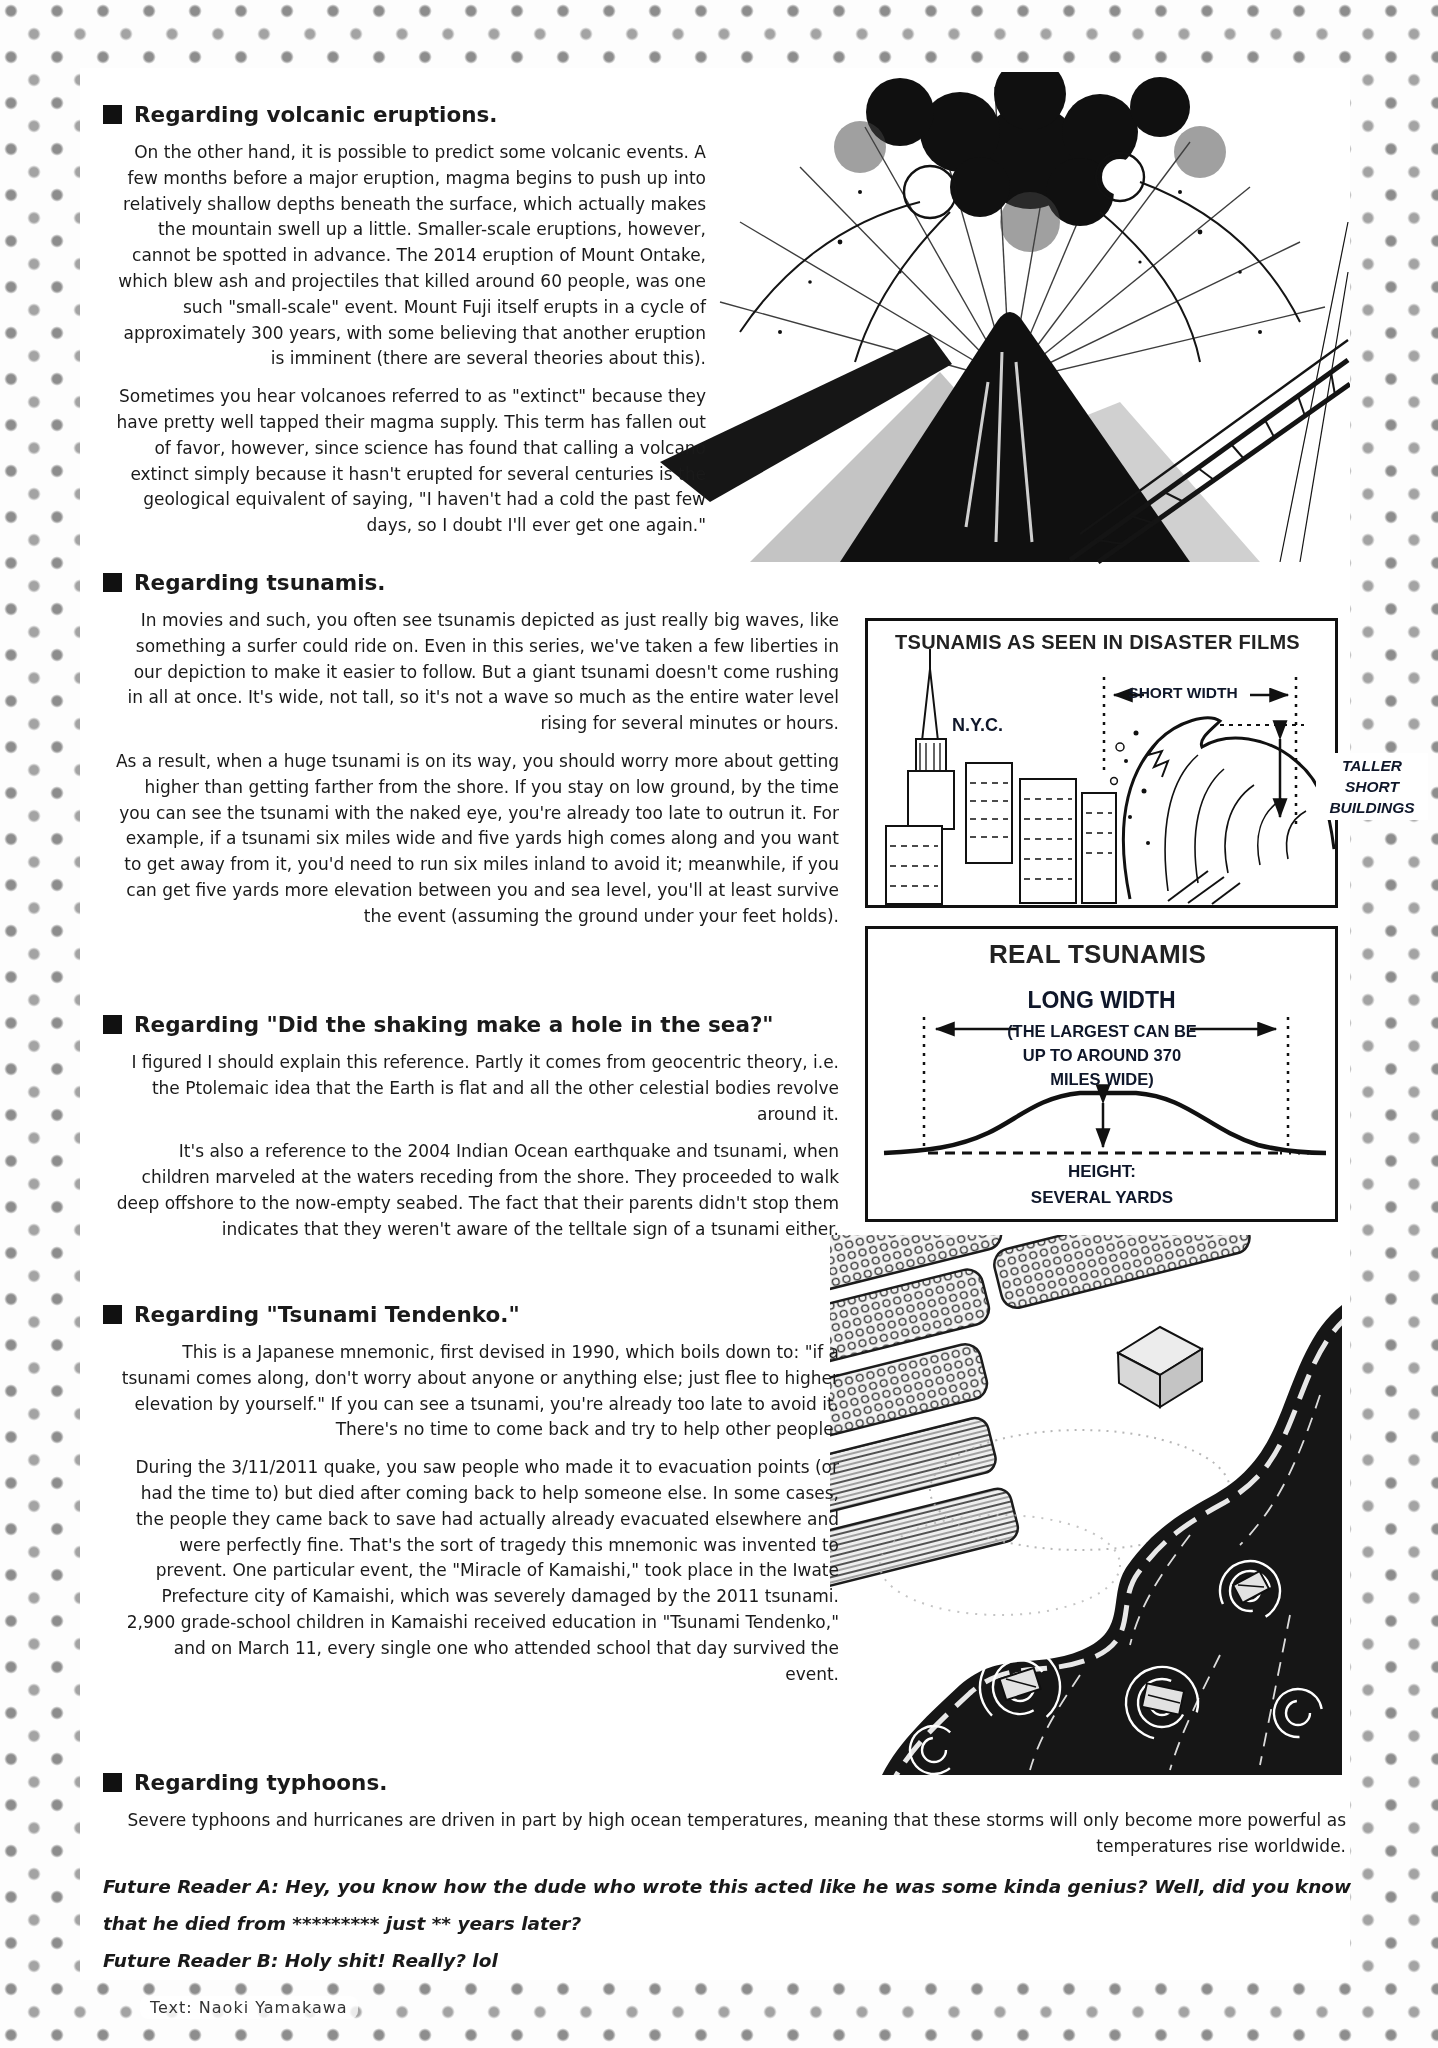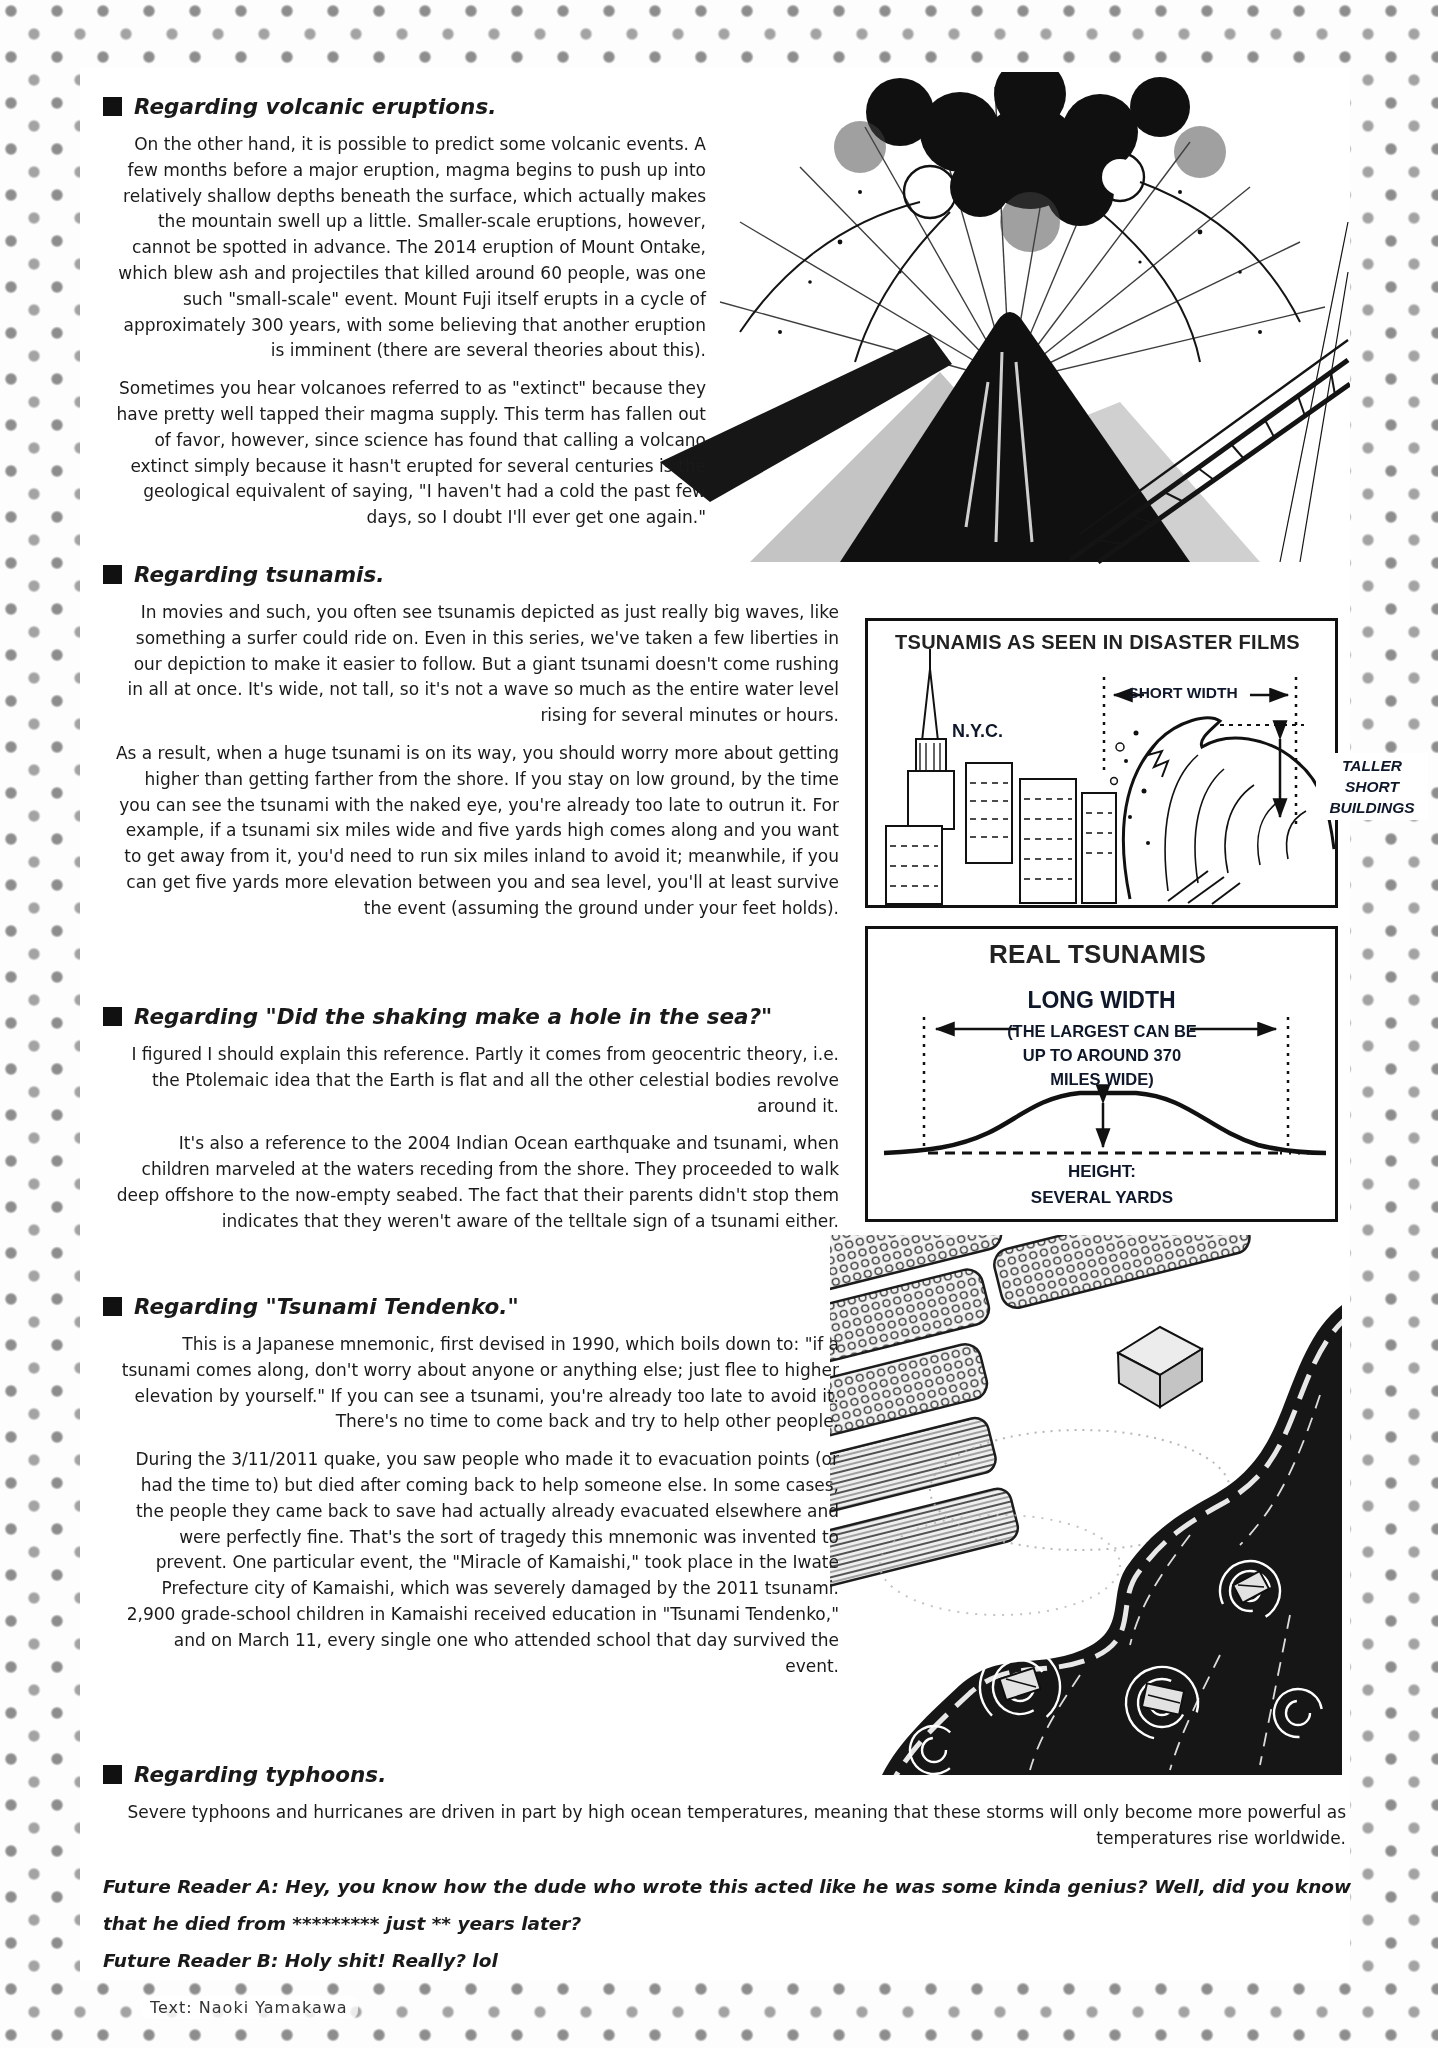--- a/index.html
+++ b/index.html
@@ -7,21 +7,21 @@
     position:relative; width:1438px; height:2048px; overflow:hidden;
     background-color:#fdfdfd;
     background-image:
       radial-gradient(circle at 11px 11px, #8d8d8d 4.2px, #c6c6c6 5.6px, rgba(0,0,0,0) 6.8px),
       radial-gradient(circle at 34px 34px, #a3a3a3 4.2px, #d4d4d4 5.6px, rgba(0,0,0,0) 6.8px);
     background-size:46px 46px;
     font-family:"DejaVu Sans",sans-serif; color:#1a1a1a;
   }
   .panel{position:absolute; left:80px; top:68px; width:1270px; height:1912px; background:#fff;}
   .sec{position:absolute;}
-  .sec-title{font-weight:bold; font-style:italic; font-size:21.5px; line-height:26px; margin:0 0 5px 0; white-space:nowrap;}
+  .sec-title{font-weight:bold; font-size:21.5px; line-height:26px; margin:8px 0 5px 0; white-space:nowrap;}
   .sq{display:inline-block; width:19px; height:19px; background:#111; margin-right:12px; vertical-align:-2px;}
   .body-text p{margin:12px; font-size:17px; line-height:25.8px; text-align:right;}
   .illus{position:absolute;}
   .dgbox{position:absolute; border:3px solid #111; background:#fff;}
   .dg-title{position:absolute; left:0; right:8px; top:10px; text-align:center;
     font-family:"Liberation Sans",sans-serif; font-weight:bold; color:#222; letter-spacing:.3px;}
   .dg-label{position:absolute; font-family:"Liberation Sans",sans-serif; font-weight:bold; color:#0f172a;}
   .dg-svg{position:absolute; left:0; top:0;}
   .dialogue{position:absolute; font-weight:bold; font-style:italic; font-size:18.5px; line-height:37px;}
   .credit{position:absolute; left:140px; top:1996px; font-size:16px; letter-spacing:1px; color:#333;
@@ -196,21 +196,21 @@
           <line x1="428" y1="56" x2="428" y2="205"></line>
         </g>
         <line x1="352" y1="104" x2="436" y2="104" stroke="#111" stroke-width="1.8" stroke-dasharray="4 5"></line>
         <g stroke="#111" stroke-width="2.5">
           <line x1="276" y1="74" x2="246" y2="74" marker-end="url(#ah1)"></line>
           <line x1="382" y1="74" x2="420" y2="74" marker-end="url(#ah1)"></line>
           <line x1="412" y1="118" x2="412" y2="196" marker-start="url(#ah1)" marker-end="url(#ah1)"></line>
         </g>
       </svg>
       <div class="dg-title" style="font-size:20px;">TSUNAMIS AS SEEN IN DISASTER FILMS</div>
-      <div class="dg-label" style="left:84px; top:100px; font-size:18px;text-align:center;">N.Y.C.</div>
+      <div class="dg-label" style="left:84px; top:94px; font-size:18px;text-align:center;">N.Y.C.</div>
       <div class="dg-label center" style="left:250px; top:63px; width:130px; font-size:15.5px;">SHORT WIDTH</div>
       <div class="dg-label center" style="left:448px; top:132px; width:112px; font-size:15.5px; line-height:21px; background:#fff; padding:2px 0;font-style:italic;">
         <div>TALLER</div>
         <div>SHORT</div>
         <div>BUILDINGS</div>
       </div>
     </div>
 
     <div class="dgbox" style="left:785px; top:858px; width:467px; height:290px;">
       <svg class="dg-svg" width="467" height="290" viewBox="0 0 467 290">

